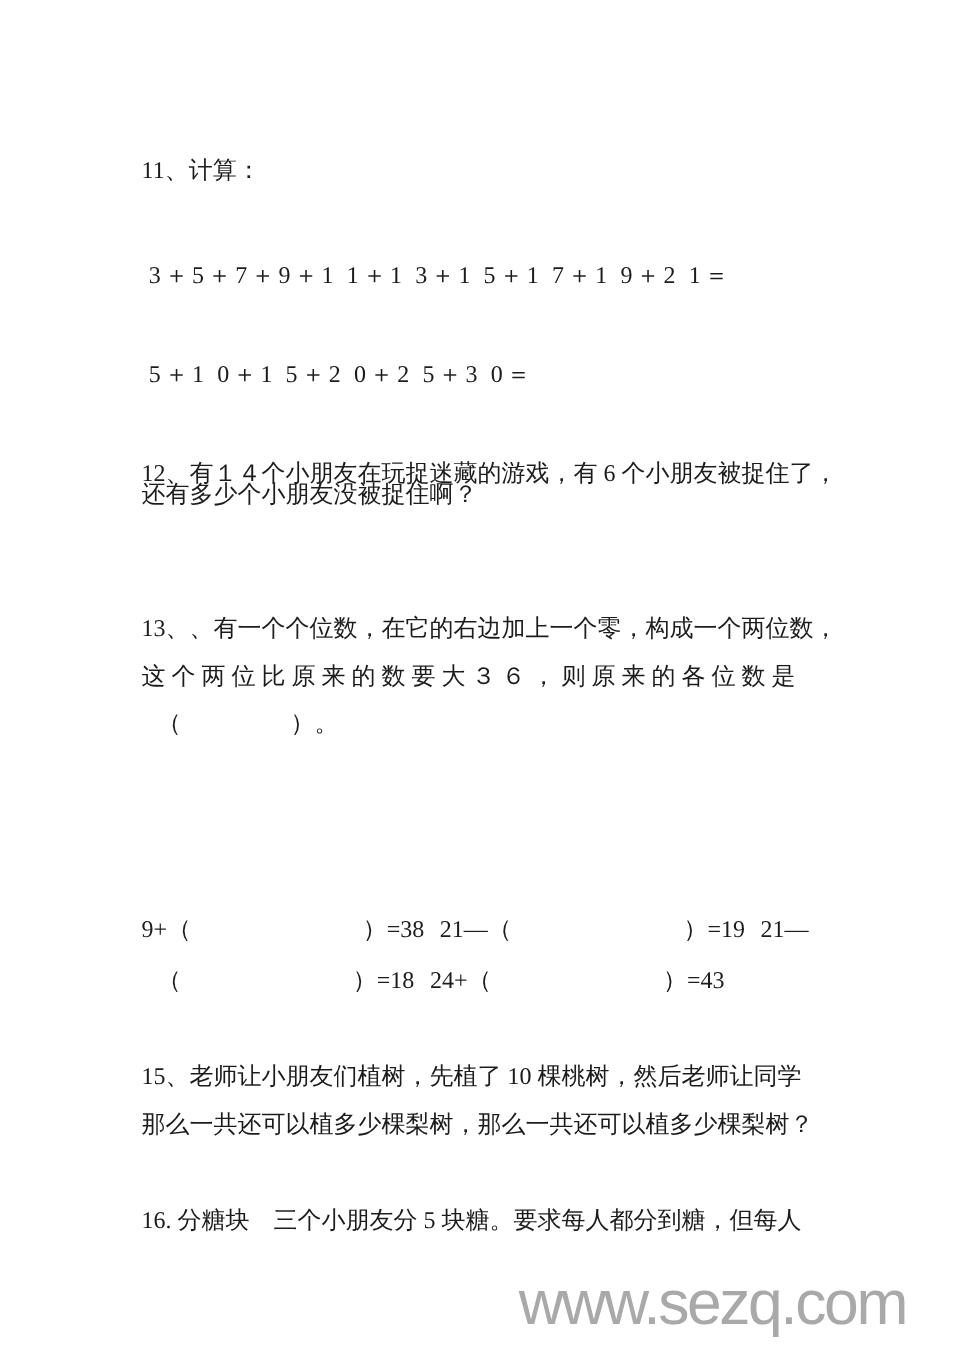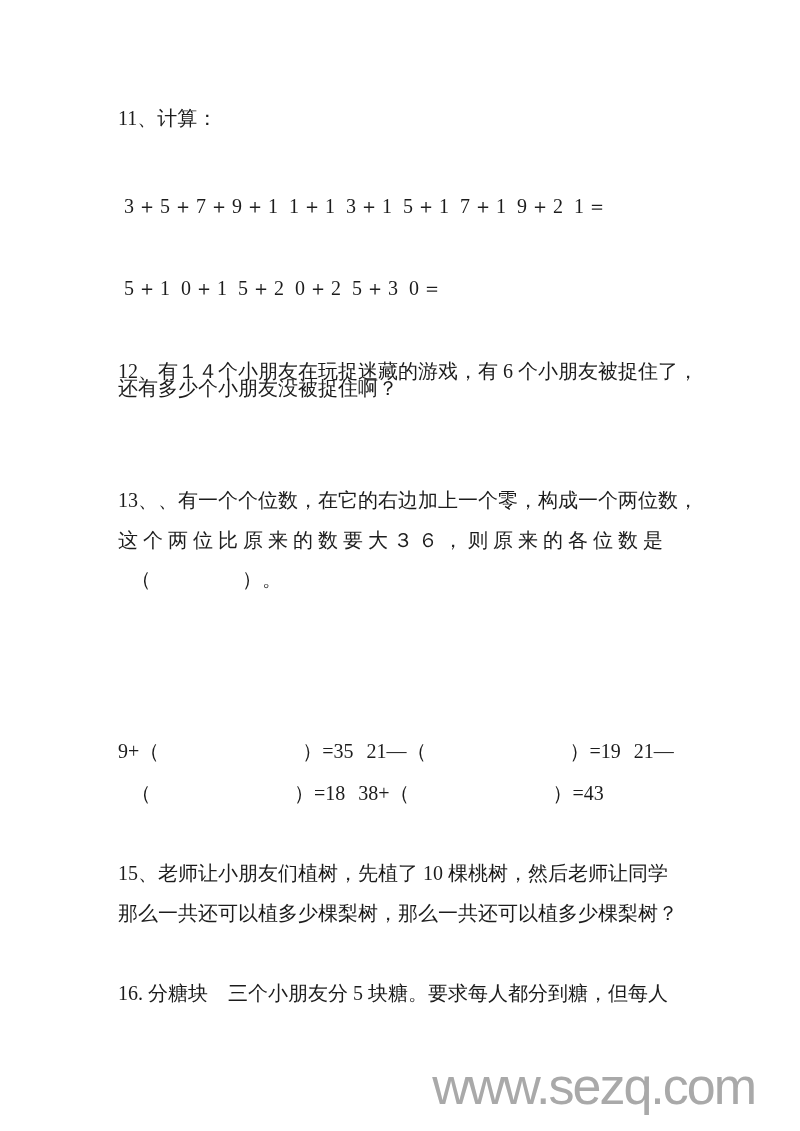--- a/index.html
+++ b/index.html
@@ -17,20 +17,21 @@
     font-family: "Liberation Serif", "DejaVu Serif", serif;
   }
   .line {
     position: absolute;
     left: 118px;
     font-size: 20px;
     line-height: 26px;
     color: var(--text-color, #1c1c1c);
     white-space: pre;
     font-family: "Liberation Serif", "DejaVu Serif", serif;
+    margin-top: 24px;
   }
   
   .eq {
     left: 124px;
     letter-spacing: 3px;
     text-align: right;
   }
   
   .spread {
     letter-spacing: 5px;
@@ -75,22 +76,22 @@
   <div class="line eq q11-eq1">3＋5＋7＋9＋1 1＋1 3＋1 5＋1 7＋1 9＋2 1＝</div>
   <div class="line eq q11-eq2">5＋1 0＋1 5＋2 0＋2 5＋3 0＝</div>
 
   <div class="line q12-l1">12、有１４个小朋友在玩捉迷藏的游戏，有 6 个小朋友被捉住了，</div>
   <div class="line q12-l2">还有多少个小朋友没被捉住啊？</div>
 
   <div class="line q13-l1">13、、有一个个位数，在它的右边加上一个零，构成一个两位数，</div>
   <div class="line spread q13-l2">这个两位比原来的数要大３６，则原来的各位数是</div>
   <div class="line gapline q13-l3"> （       ）。</div>
 
-  <div class="line gapline q14-l1">9+（           ）=35 21—（           ）=19 21—</div>
-  <div class="line gapline q14-l2"> （           ）=18 38+（           ）=43</div>
+  <div class="line gapline q14-l1">9+（           ）=38 21—（           ）=19 21—</div>
+  <div class="line gapline q14-l2"> （           ）=18 24+（           ）=43</div>
 
   <div class="line q15-l1">15、老师让小朋友们植树，先植了 10 棵桃树，然后老师让同学</div>
   <div class="line q15-l2">那么一共还可以植多少棵梨树，那么一共还可以植多少棵梨树？</div>
 
   <div class="line q16-l1">16. 分糖块    三个小朋友分 5 块糖。要求每人都分到糖，但每人</div>
 
   <div class="watermark">www.sezq.com</div>
 
 </div>
 

